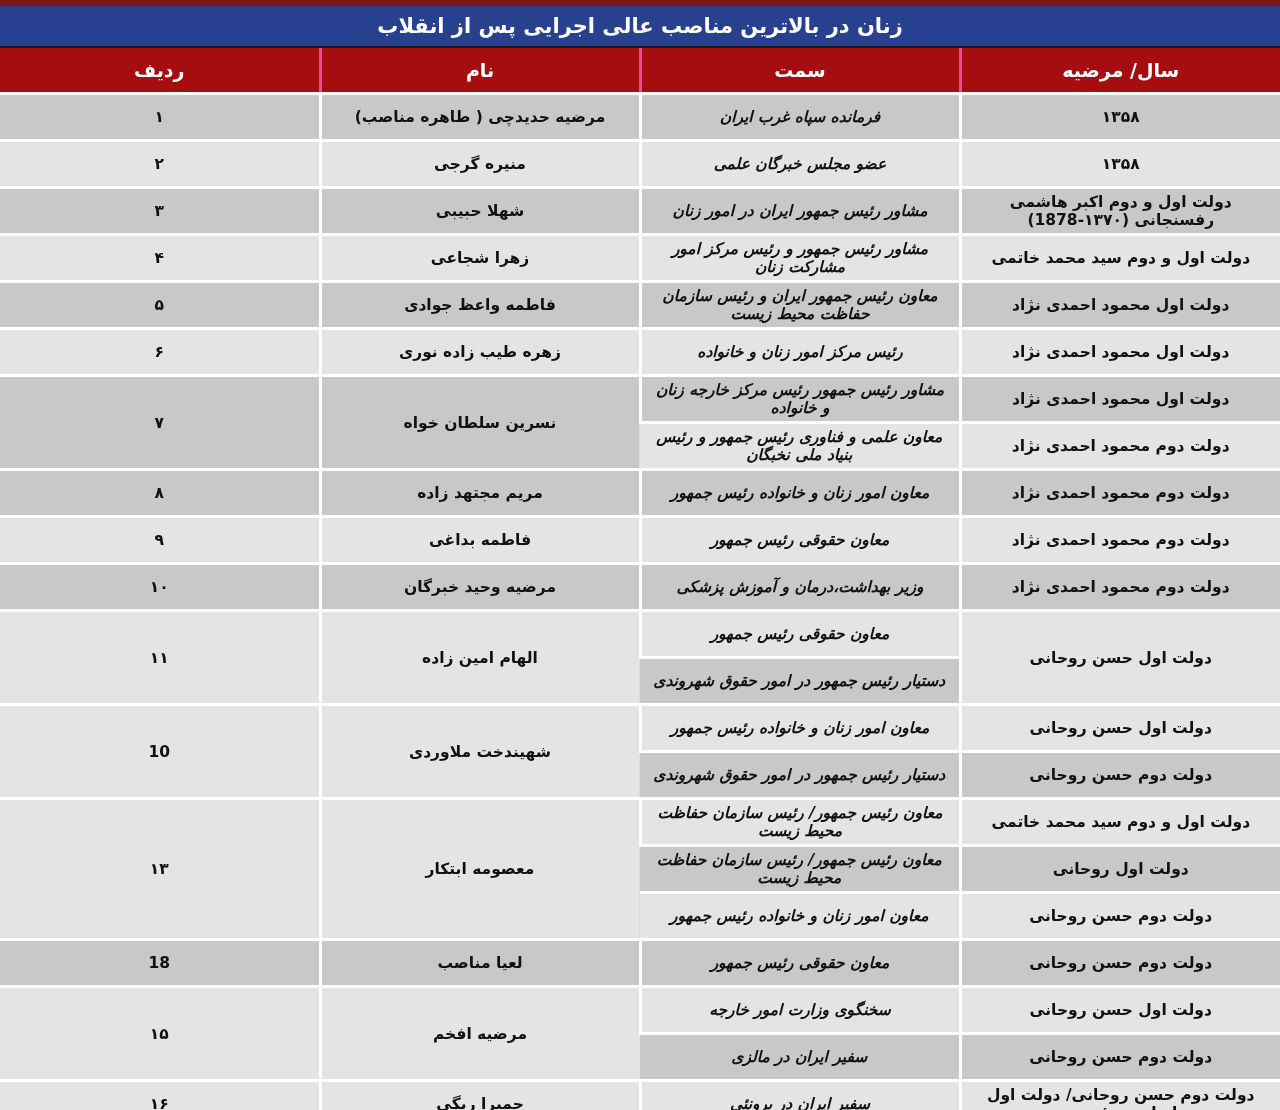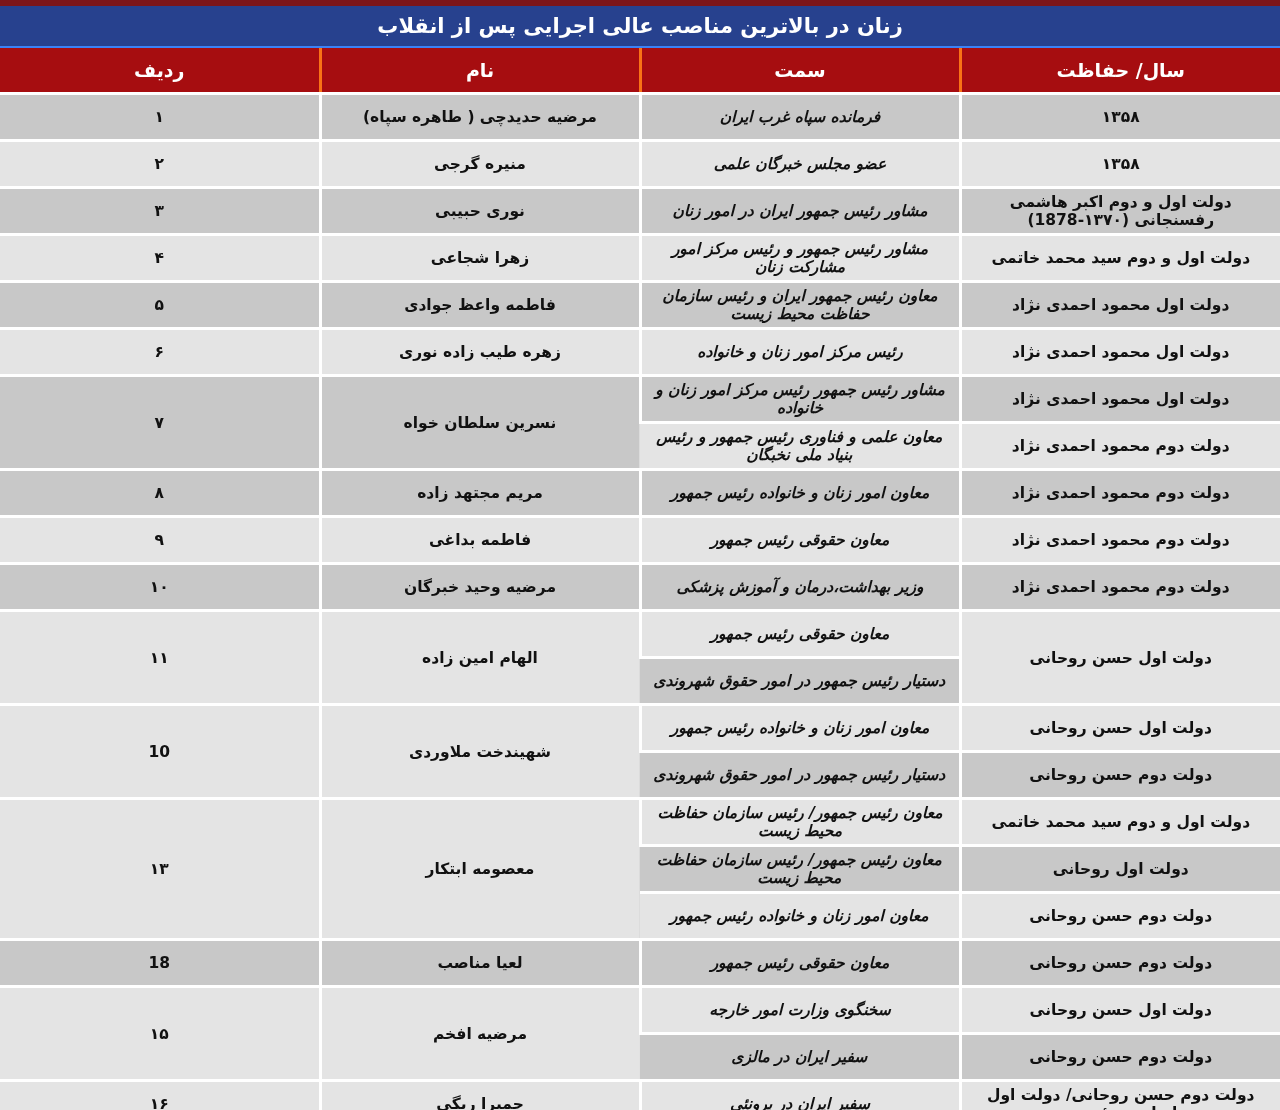--- a/index.html
+++ b/index.html
@@ -59,36 +59,36 @@
     position: relative;
     z-index: 2;
     height: 40px;
     background: #27418e;
     color: #ffffff;
     display: flex;
     align-items: center;
     justify-content: center;
     font-size: 21px;
     font-weight: bold;
-    border-bottom: 2px solid #3b82f6;
+    border-bottom: 2px solid #0f172a;
   }
   table.grid {
     position: relative;
     z-index: 2;
     width: 1280px;
     border-collapse: collapse;
     table-layout: fixed;
   }
   table.grid th {
     background: #a60d10;
     color: #ffffff;
     font-size: 19px;
     font-weight: bold;
     height: 42px;
-    border-left: 3px solid #f97316;
+    border-left: 3px solid #ec4899;
     border-bottom: 3px solid #ffffff;
     text-align: center;
     vertical-align: middle;
   }
   table.grid th:last-child { border-left: none; }
   table.grid td {
     font-size: 15.5px;
     font-weight: bold;
     color: #111111;
     text-align: center;
@@ -124,43 +124,43 @@
 
   <div id="topstrip"></div>
 
   <div id="title-bar">
     <span>زنان در بالاترین مناصب عالی اجرایی پس از انقلاب</span>
   </div>
 
   <table class="grid">
     <thead>
       <tr>
-        <th class="col-year">سال/ حفاظت</th>
+        <th class="col-year">سال/ مرضیه</th>
         <th class="col-post">سمت</th>
         <th class="col-name">نام</th>
         <th class="col-radif">ردیف</th>
       </tr>
     </thead>
     <tbody id="table-body">
         <tr>
           <td class="col-year t-dark">۱۳۵۸</td>
           <td class="col-post t-dark">فرمانده سپاه غرب ایران</td>
-          <td class="col-name t-dark" rowspan="1">مرضیه حدیدچی ( طاهره سپاه)</td>
+          <td class="col-name t-dark" rowspan="1">مرضیه حدیدچی ( طاهره مناصب)</td>
           <td class="col-radif t-dark" rowspan="1">۱</td>
         </tr>
         <tr>
           <td class="col-year t-light">۱۳۵۸</td>
           <td class="col-post t-light">عضو مجلس خبرگان علمی</td>
           <td class="col-name t-light" rowspan="1">منیره گرجی</td>
           <td class="col-radif t-light" rowspan="1">۲</td>
         </tr>
         <tr>
           <td class="col-year t-dark">دولت اول و دوم اکبر هاشمی رفسنجانی (۱۳۷۰-1878)</td>
           <td class="col-post t-dark">مشاور رئیس جمهور ایران در امور زنان</td>
-          <td class="col-name t-dark" rowspan="1">نوری حبیبی</td>
+          <td class="col-name t-dark" rowspan="1">شهلا حبیبی</td>
           <td class="col-radif t-dark" rowspan="1">۳</td>
         </tr>
         <tr>
           <td class="col-year t-light">دولت اول و دوم سید محمد خاتمی</td>
           <td class="col-post t-light">مشاور رئیس جمهور و رئیس مرکز امور مشارکت زنان</td>
           <td class="col-name t-light" rowspan="1">زهرا شجاعی</td>
           <td class="col-radif t-light" rowspan="1">۴</td>
         </tr>
         <tr>
           <td class="col-year t-dark">دولت اول محمود احمدی نژاد</td>
@@ -169,21 +169,21 @@
           <td class="col-radif t-dark" rowspan="1">۵</td>
         </tr>
         <tr>
           <td class="col-year t-light">دولت اول محمود احمدی نژاد</td>
           <td class="col-post t-light">رئیس مرکز امور زنان و خانواده</td>
           <td class="col-name t-light" rowspan="1">زهره طیب زاده نوری</td>
           <td class="col-radif t-light" rowspan="1">۶</td>
         </tr>
         <tr>
           <td class="col-year t-dark">دولت اول محمود احمدی نژاد</td>
-          <td class="col-post t-dark">مشاور رئیس جمهور رئیس مرکز امور زنان و خانواده</td>
+          <td class="col-post t-dark">مشاور رئیس جمهور رئیس مرکز خارجه زنان و خانواده</td>
           <td class="col-name t-dark" rowspan="2">نسرین سلطان خواه</td>
           <td class="col-radif t-dark" rowspan="2">۷</td>
         </tr>
         <tr>
           <td class="col-year t-light">دولت دوم محمود احمدی نژاد</td>
           <td class="col-post t-light">معاون علمی و فناوری رئیس جمهور و رئیس بنیاد ملی نخبگان</td>
         </tr>
         <tr>
           <td class="col-year t-dark">دولت دوم محمود احمدی نژاد</td>
           <td class="col-post t-dark">معاون امور زنان و خانواده رئیس جمهور</td>

